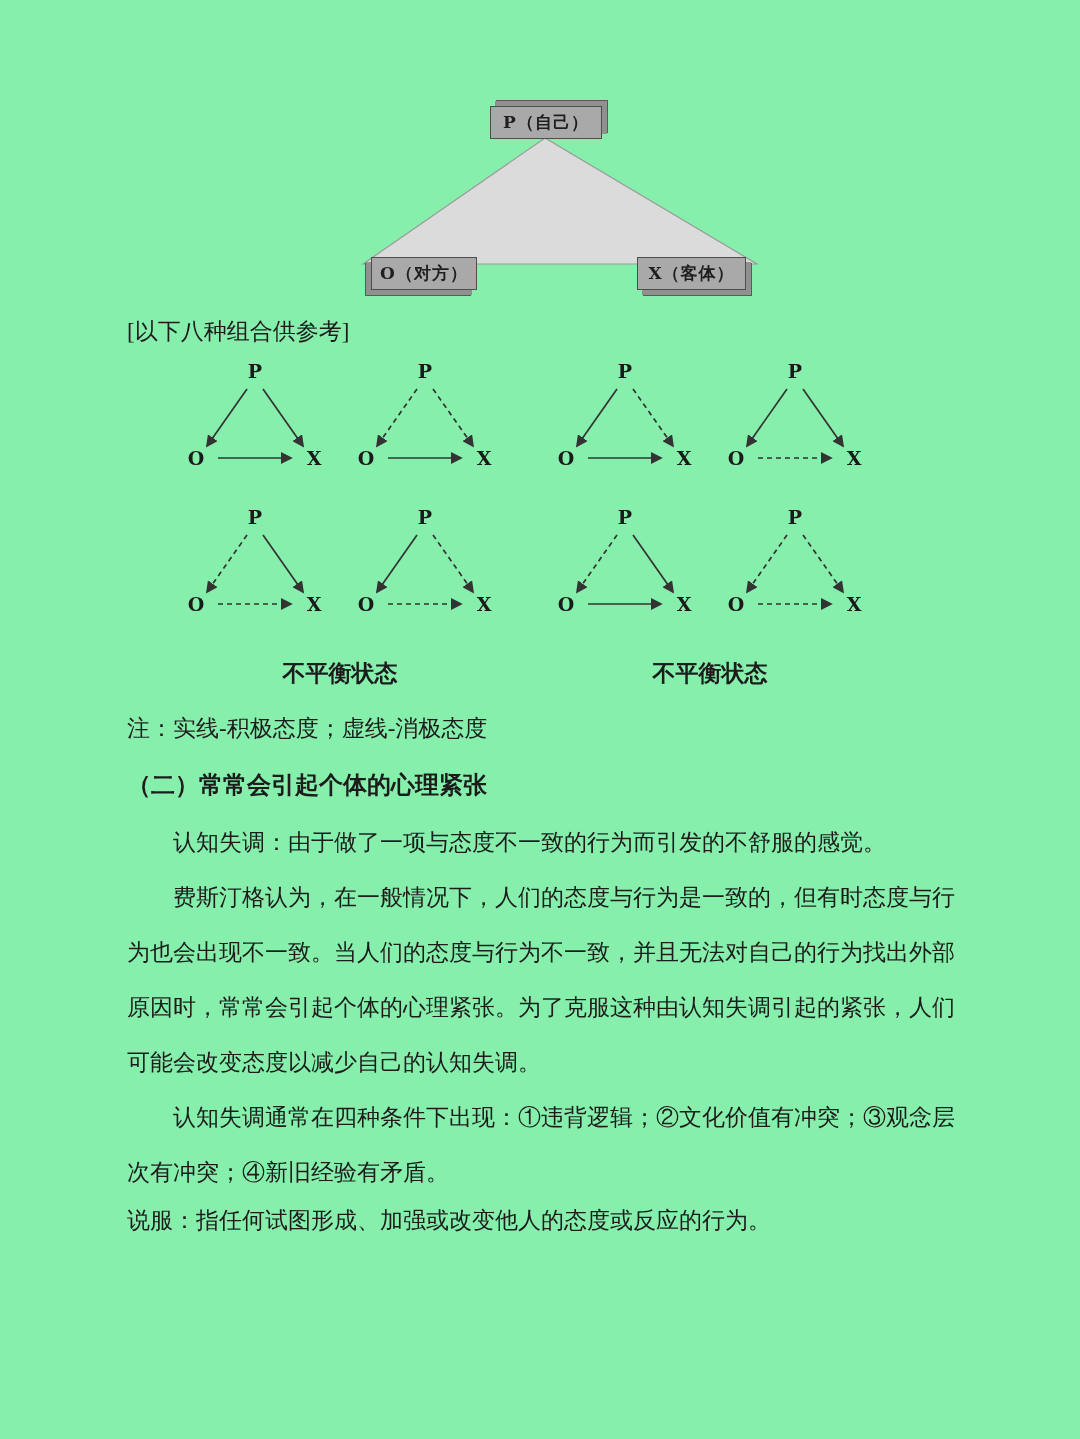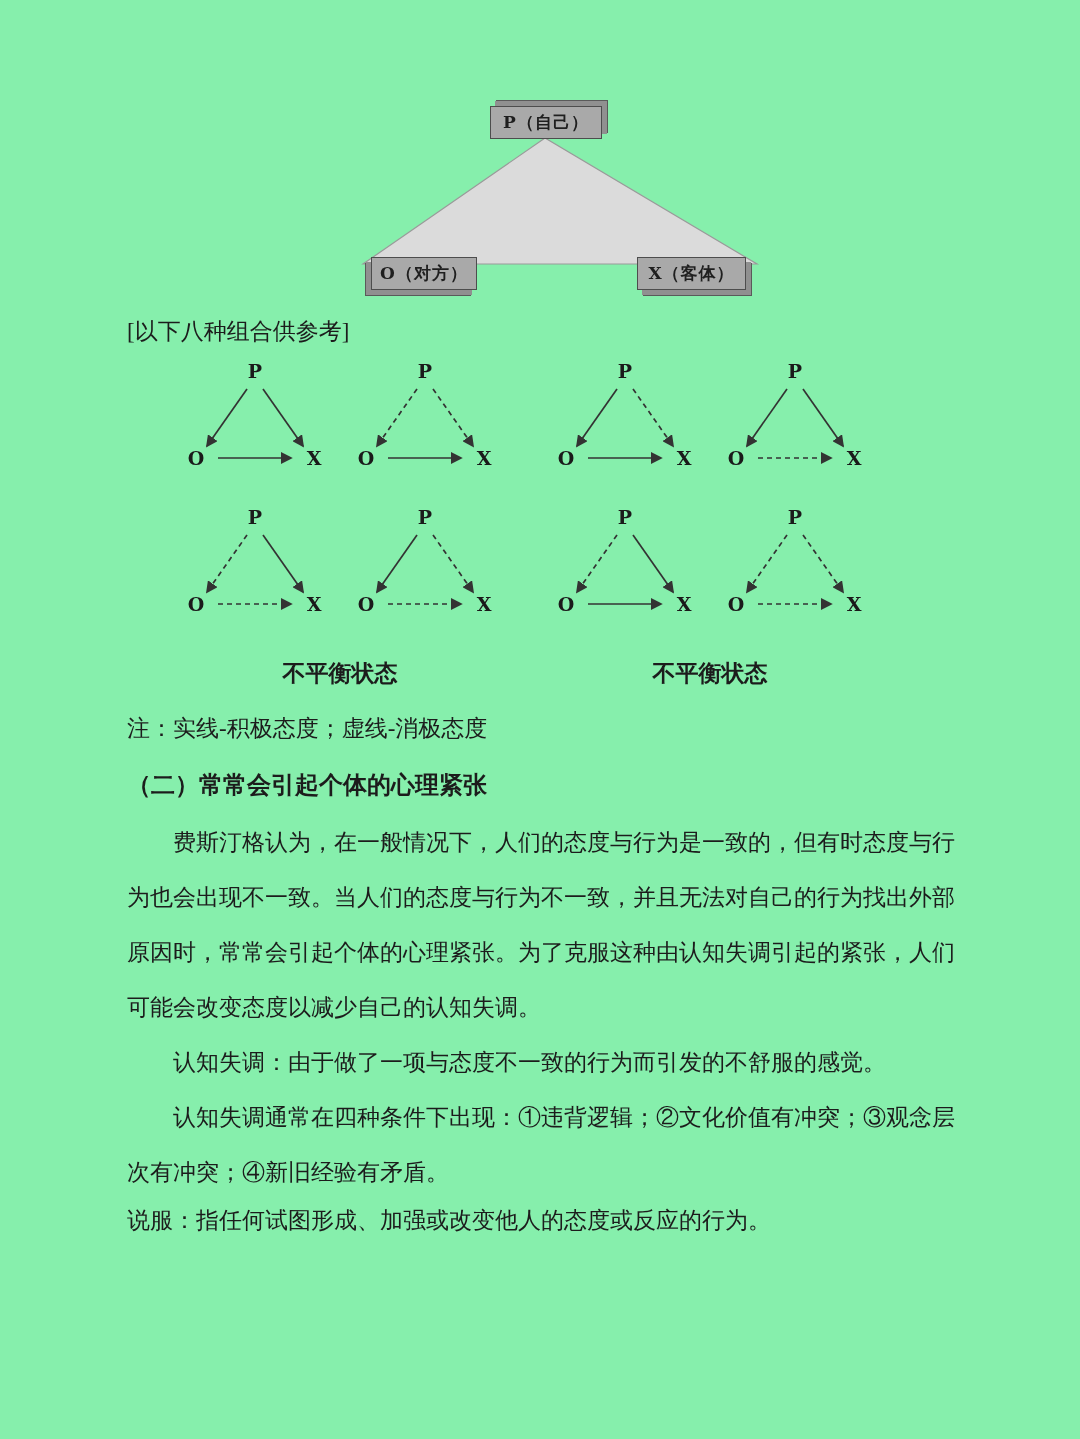--- a/index.html
+++ b/index.html
@@ -180,20 +180,20 @@
     <text class="vtx vtx-x" x="134" y="103">X</text>
   </svg>
           </div>
         <div class="combo-label">不平衡状态</div>
       </div>
     </div>
 
     <p class="note">注：实线-积极态度；虚线-消极态度</p>
 
     <h3 class="sec-heading">（二）常常会引起个体的心理紧张</h3>
+    <p class="para indent">认知失调：由于做了一项与态度不一致的行为而引发的不舒服的感觉。</p>
     <p class="para indent">费斯汀格认为，在一般情况下，人们的态度与行为是一致的，但有时态度与行为也会出现不一致。当人们的态度与行为不一致，并且无法对自己的行为找出外部原因时，常常会引起个体的心理紧张。为了克服这种由认知失调引起的紧张，人们可能会改变态度以减少自己的认知失调。</p>
-    <p class="para indent">认知失调：由于做了一项与态度不一致的行为而引发的不舒服的感觉。</p>
     <p class="para indent">认知失调通常在四种条件下出现：①违背逻辑；②文化价值有冲突；③观念层次有冲突；④新旧经验有矛盾。</p>
 
     <p class="plain-para">说服：指任何试图形成、加强或改变他人的态度或反应的行为。</p>
 
   </div>
 </div>
 
 </body></html>

